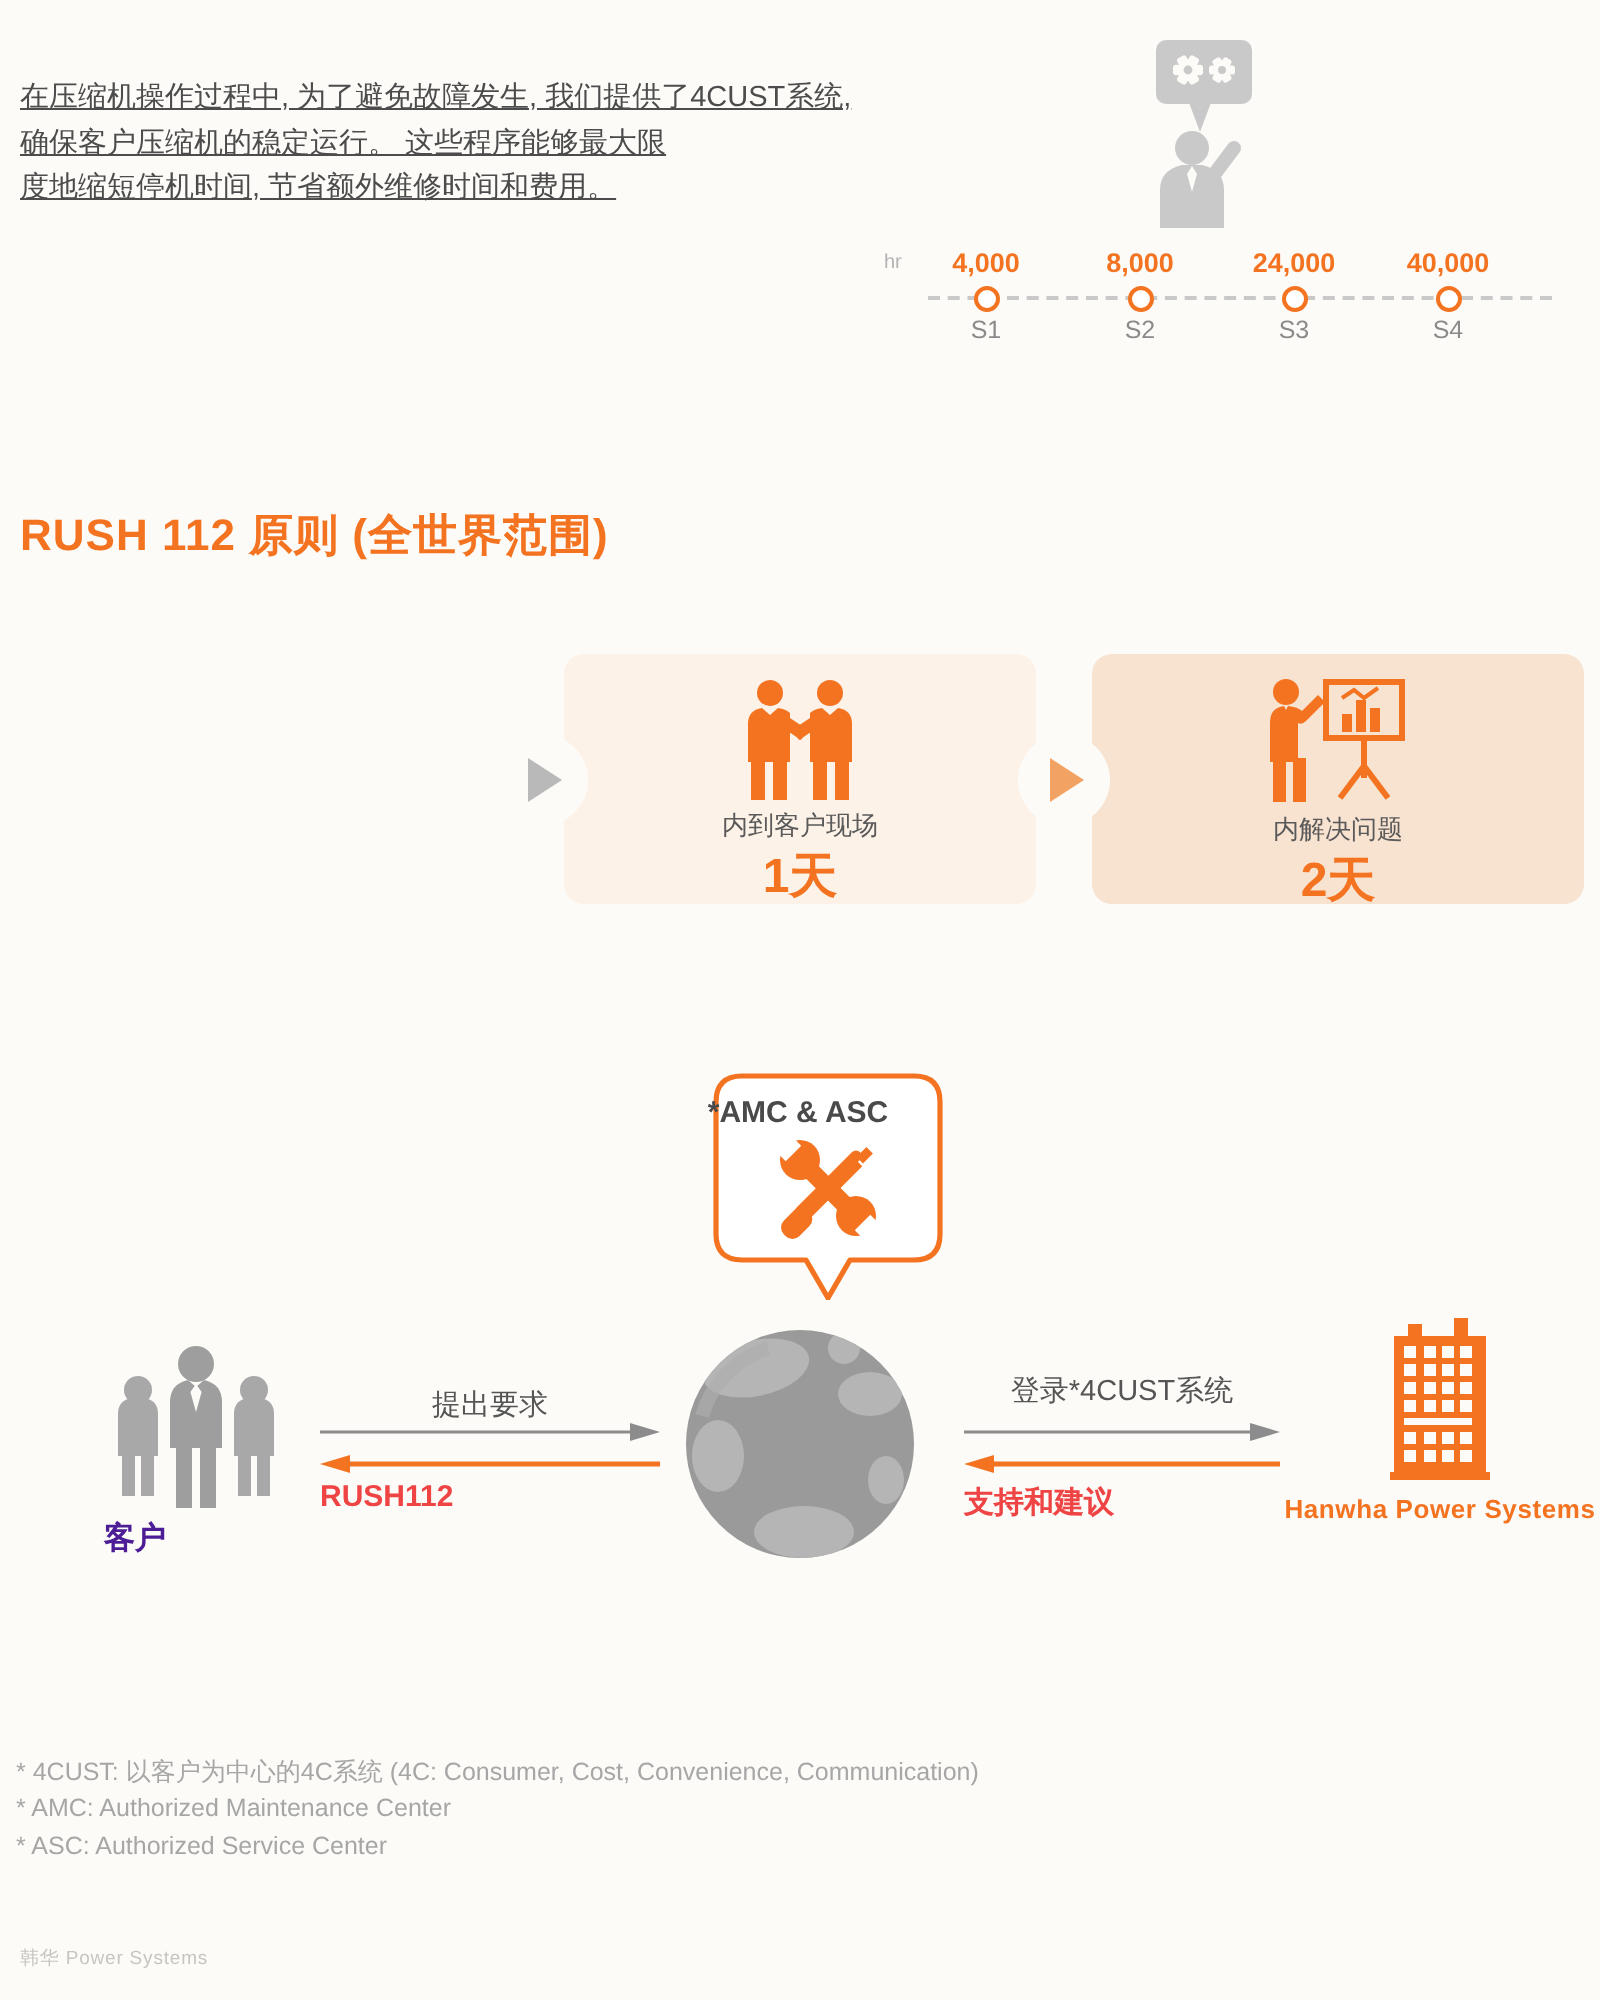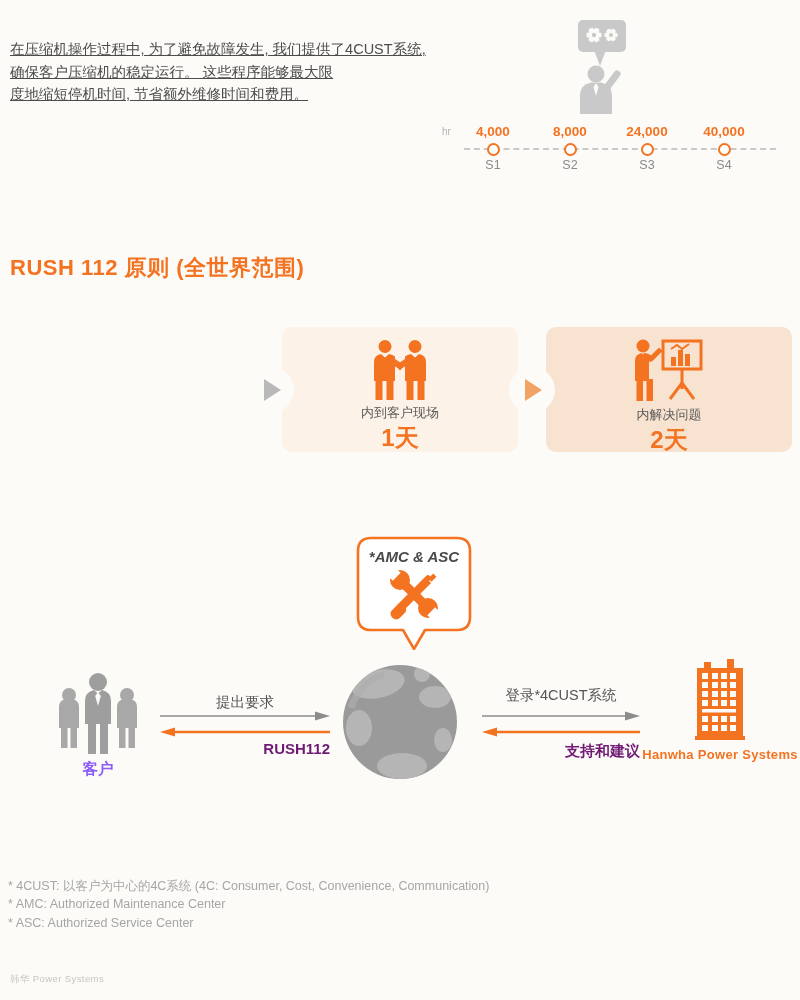--- a/index.html
+++ b/index.html
@@ -24,24 +24,24 @@
 
   
   .step-box{top:327px;height:125px;border-radius:10px;display:flex;flex-direction:column;align-items:center;}
   .step-icon{height:66px;margin-top:12px;display:flex;align-items:flex-end;justify-content:center;}
   .step-caption{font-size:13px;color:#5a5a5a;margin-top:3px;}
   .step-value{font-size:24px;font-weight:bold;color:#f37321;margin-top:0px;}
   .conn{top:367px;width:46px;height:46px;border-radius:50%;background:#fcfbf8;display:flex;align-items:center;justify-content:center;z-index:3;}
 
   
   .arrow-label-top{font-size:14.5px;color:#555;text-align:center;}
-  .arrow-label-bot{font-size:15px;font-weight:bold;color:#701a75;text-align:right;}
+  .arrow-label-bot{font-size:15px;font-weight:bold;color:#ef4444;text-align:left;}
   .globe-text{color:#fff;font-size:17px;font-weight:bold;text-align:center;line-height:23px;z-index:2;}
   .bubble-label{font-size:15px;font-weight:bold;color:#4a4a4a;text-align:center;z-index:2;}
-  .people-label{font-size:15.5px;font-weight:bold;color:#8b5cf6;text-align:center;}
+  .people-label{font-size:15.5px;font-weight:bold;color:#4c1d95;text-align:left;}
   .brand-label{font-size:13px;font-weight:bold;color:#f37321;text-align:center;letter-spacing:0.3px;}
 
   
   .footnote{font-size:12.5px;color:#a6a6a6;}
   .footer{font-size:9.5px;color:#c7c5c2;letter-spacing:0.4px;}
 </style>
 </head>
 <body>
 
 <div id="page">
@@ -173,21 +173,21 @@
           <line x1="45" y1="73" x2="73" y2="45" stroke="#f37321" stroke-width="6"></line>
         </g>
         <line x1="46" y1="46" x2="70" y2="70" stroke="#f37321" stroke-width="9" stroke-linecap="round"></line>
         <circle cx="44" cy="44" r="10" fill="#f37321"></circle>
         <rect x="-6" y="-5.5" width="12" height="11" fill="#ffffff" transform="translate(36.5,36.5) rotate(45)"></rect>
         <circle cx="72" cy="72" r="10" fill="#f37321"></circle>
         <rect x="-6" y="-5.5" width="12" height="11" fill="#ffffff" transform="translate(79.5,79.5) rotate(45)"></rect>
       </g>
     </svg>
   </div>
-  <div class="abs bubble-label" style="left:356px;top:548px;width:116px;font-style:italic;">*AMC &amp; ASC</div>
+  <div class="abs bubble-label" style="left:341px;top:548px;width:116px;">*AMC &amp; ASC</div>
 
   <div class="abs" style="left:342px;top:664px;">
     <svg width="116" height="116" viewBox="0 0 116 116">
       <defs>
           <clipPath id="gc">
             <circle cx="58" cy="58" r="57"></circle>
           </clipPath>
         </defs>
       <circle cx="58" cy="58" r="57" fill="#9a9a9a"></circle>
       <g clip-path="url(#gc)" fill="#b5b5b5">

